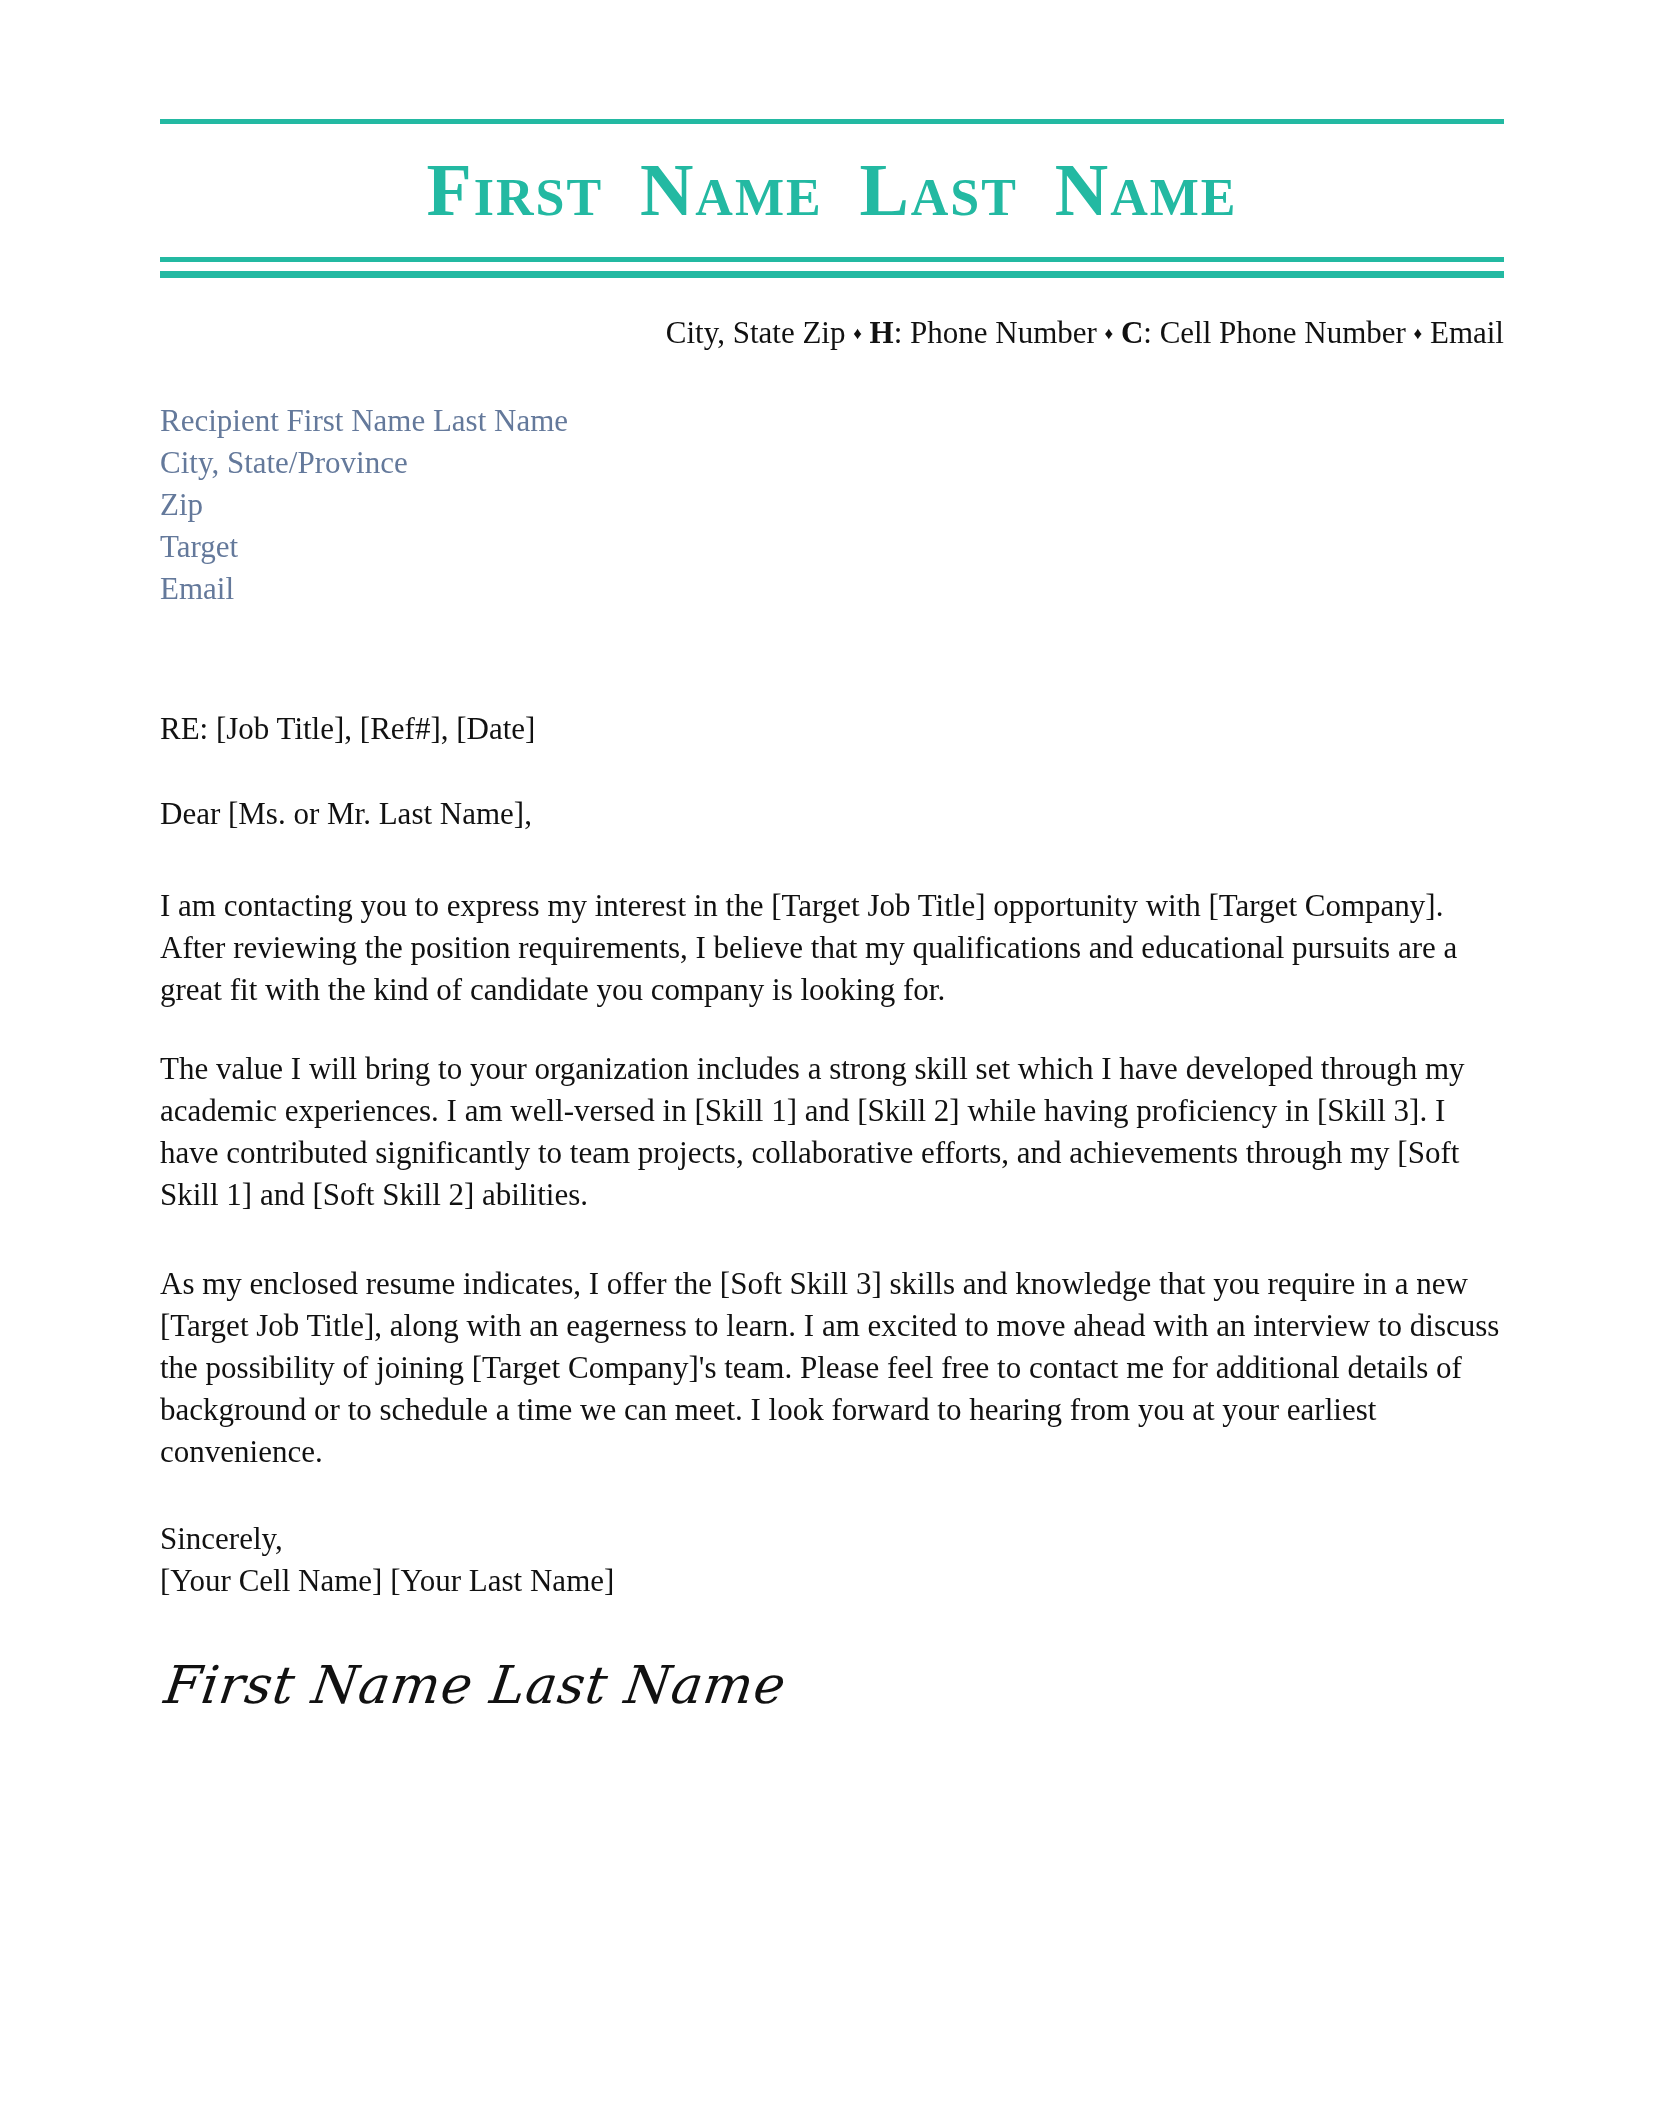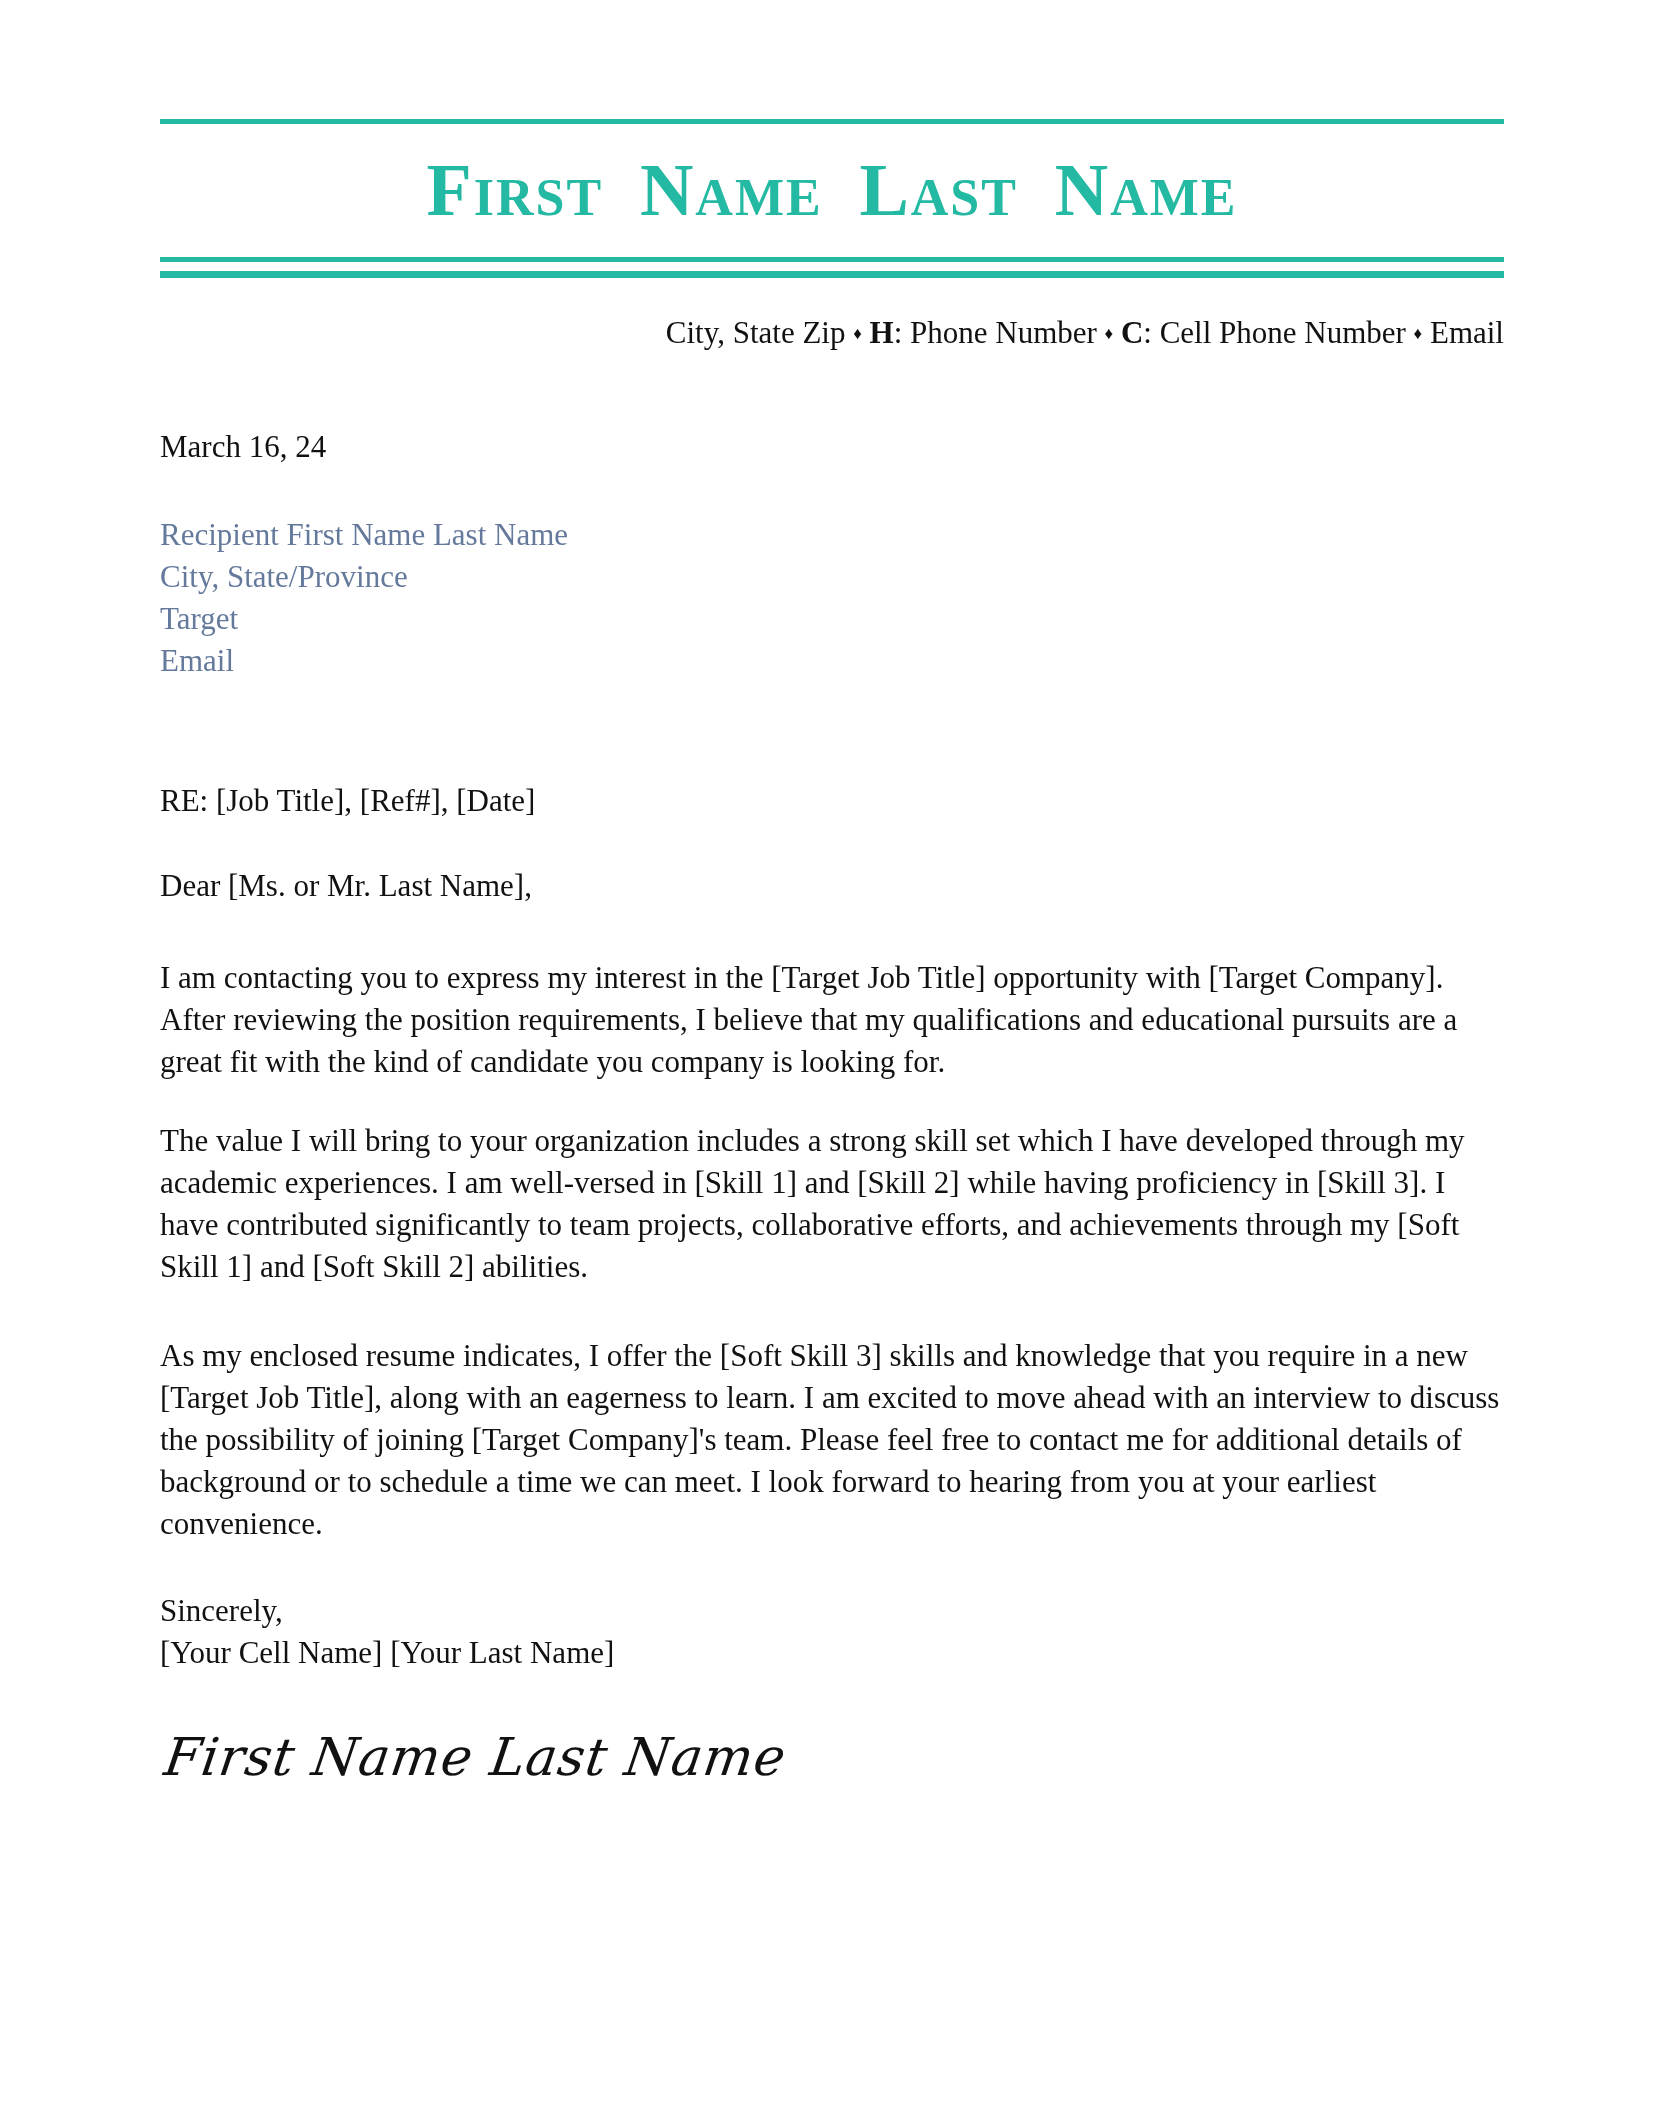--- a/index.html
+++ b/index.html
@@ -70,25 +70,25 @@
 
   <div class="rule rule-top"></div>
 
   <h1 class="title">First Name Last Name</h1>
 
   <div class="rule rule-mid-a"></div>
   <div class="rule rule-mid-b"></div>
 
   <p class="contact"><span>City, State Zip</span><span class="sep">♦</span><b>H</b><span>: Phone Number</span><span class="sep">♦</span><b>C</b><span>: Cell Phone Number</span><span class="sep">♦</span><span>Email</span></p>
 
-  <p class="date">March 16, 24</p>
 
   <div class="recipient">
     <div>Recipient First Name Last Name</div>
     <div>City, State/Province</div>
+    <div>Zip</div>
     <div>Target</div>
     <div>Email</div>
   </div>
 
   <p class="subject">RE: [Job Title], [Ref#], [Date]</p>
 
   <p class="salutation">Dear [Ms. or Mr. Last Name],</p>
 
   <p class="para-1">I am contacting you to express my interest in the [Target Job Title] opportunity with [Target Company]. After reviewing the position requirements, I believe that my qualifications and educational pursuits are a great fit with the kind of candidate you company is looking for.</p>
   <p class="para-2">The value I will bring to your organization includes a strong skill set which I have developed through my academic experiences. I am well-versed in [Skill 1] and [Skill 2] while having proficiency in [Skill 3]. I have contributed significantly to team projects, collaborative efforts, and achievements through my [Soft Skill 1] and [Soft Skill 2] abilities.</p>

